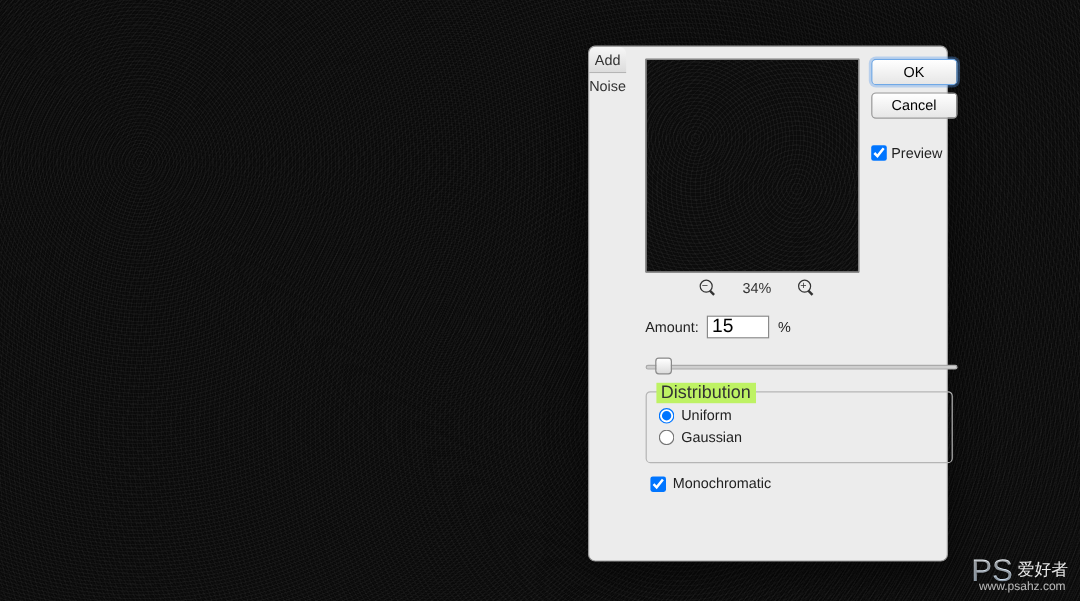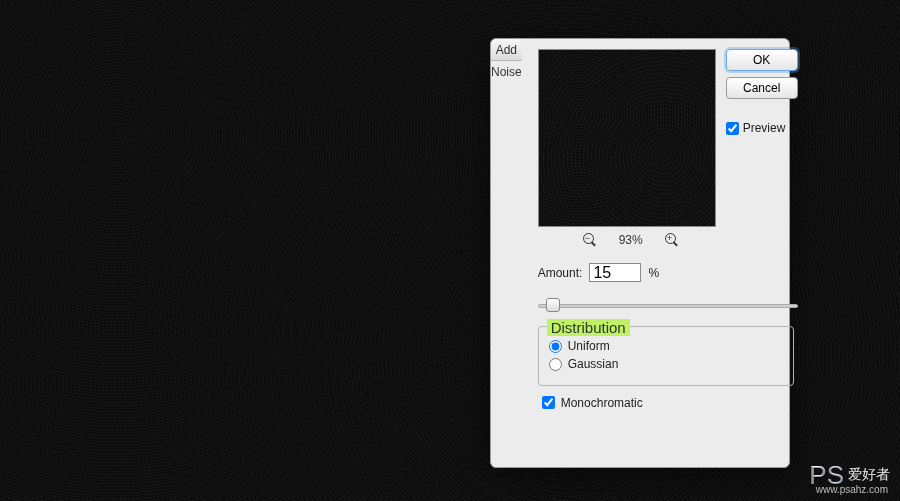--- a/index.html
+++ b/index.html
@@ -63,21 +63,21 @@
     border-radius: 4px;
     background: linear-gradient(#ffffff, #e6e6e6);
     font-size: 12px;
     cursor: pointer;
   }
   .mac-btn.default {
     border-color: #6fa8e6;
     box-shadow: 0 0 0 2px rgba(88,155,238,0.35);
   }
   .check-row {
-    display: flex; align-items: flex-end; gap: 4px;
+    display: flex; align-items: flex-start; gap: 4px;
     font-size: 12px; color: #222;
   }
   .check-row input { margin: 0; }
   .zoom-row {
     width: 186px; margin-left: 4px;
     display: flex; justify-content: center; align-items: center; gap: 22px;
     padding: 6px 0 10px 0;
     color: #333;
   }
   .mag {
@@ -137,21 +137,21 @@
   .fieldset .legend {
     position: absolute; top: -8px; left: 8px;
     background: #bef264; padding: 0 4px;
     font-size: 15px; color: #333;
   }
   .radio-row {
     display: flex; align-items: center; gap: 6px;
     margin: 4px 0; color: #222;
   }
   .mono-row {
-    display: flex; align-items: flex-start; gap: 6px;
+    display: flex; align-items: center; gap: 6px;
     margin-left: 8px; color: #222;
   }
   .watermark {
     position: absolute; right: 6px; bottom: 6px;
     width: 130px; height: 40px;
     display: flex; align-items: center; justify-content: flex-end;
     color: rgba(255,255,255,0.85);
     font-family: Arial, sans-serif;
     pointer-events: none;
   }
@@ -186,21 +186,21 @@
       <label class="check-row">
         <input type="checkbox" checked="" style="">
         <span>Preview</span>
       </label>
     </div>
 
     <div class="zoom-row">
       <span class="mag">
           <span class="sign">−</span>
         </span>
-      <span>93%</span>
+      <span>34%</span>
       <span class="mag">
           <span class="sign">+</span>
         </span>
     </div>
 
     <div class="amount-row">
       <span>Amount:</span>
       <input type="text" value="15" style="">
       <span>%</span>
     </div>

